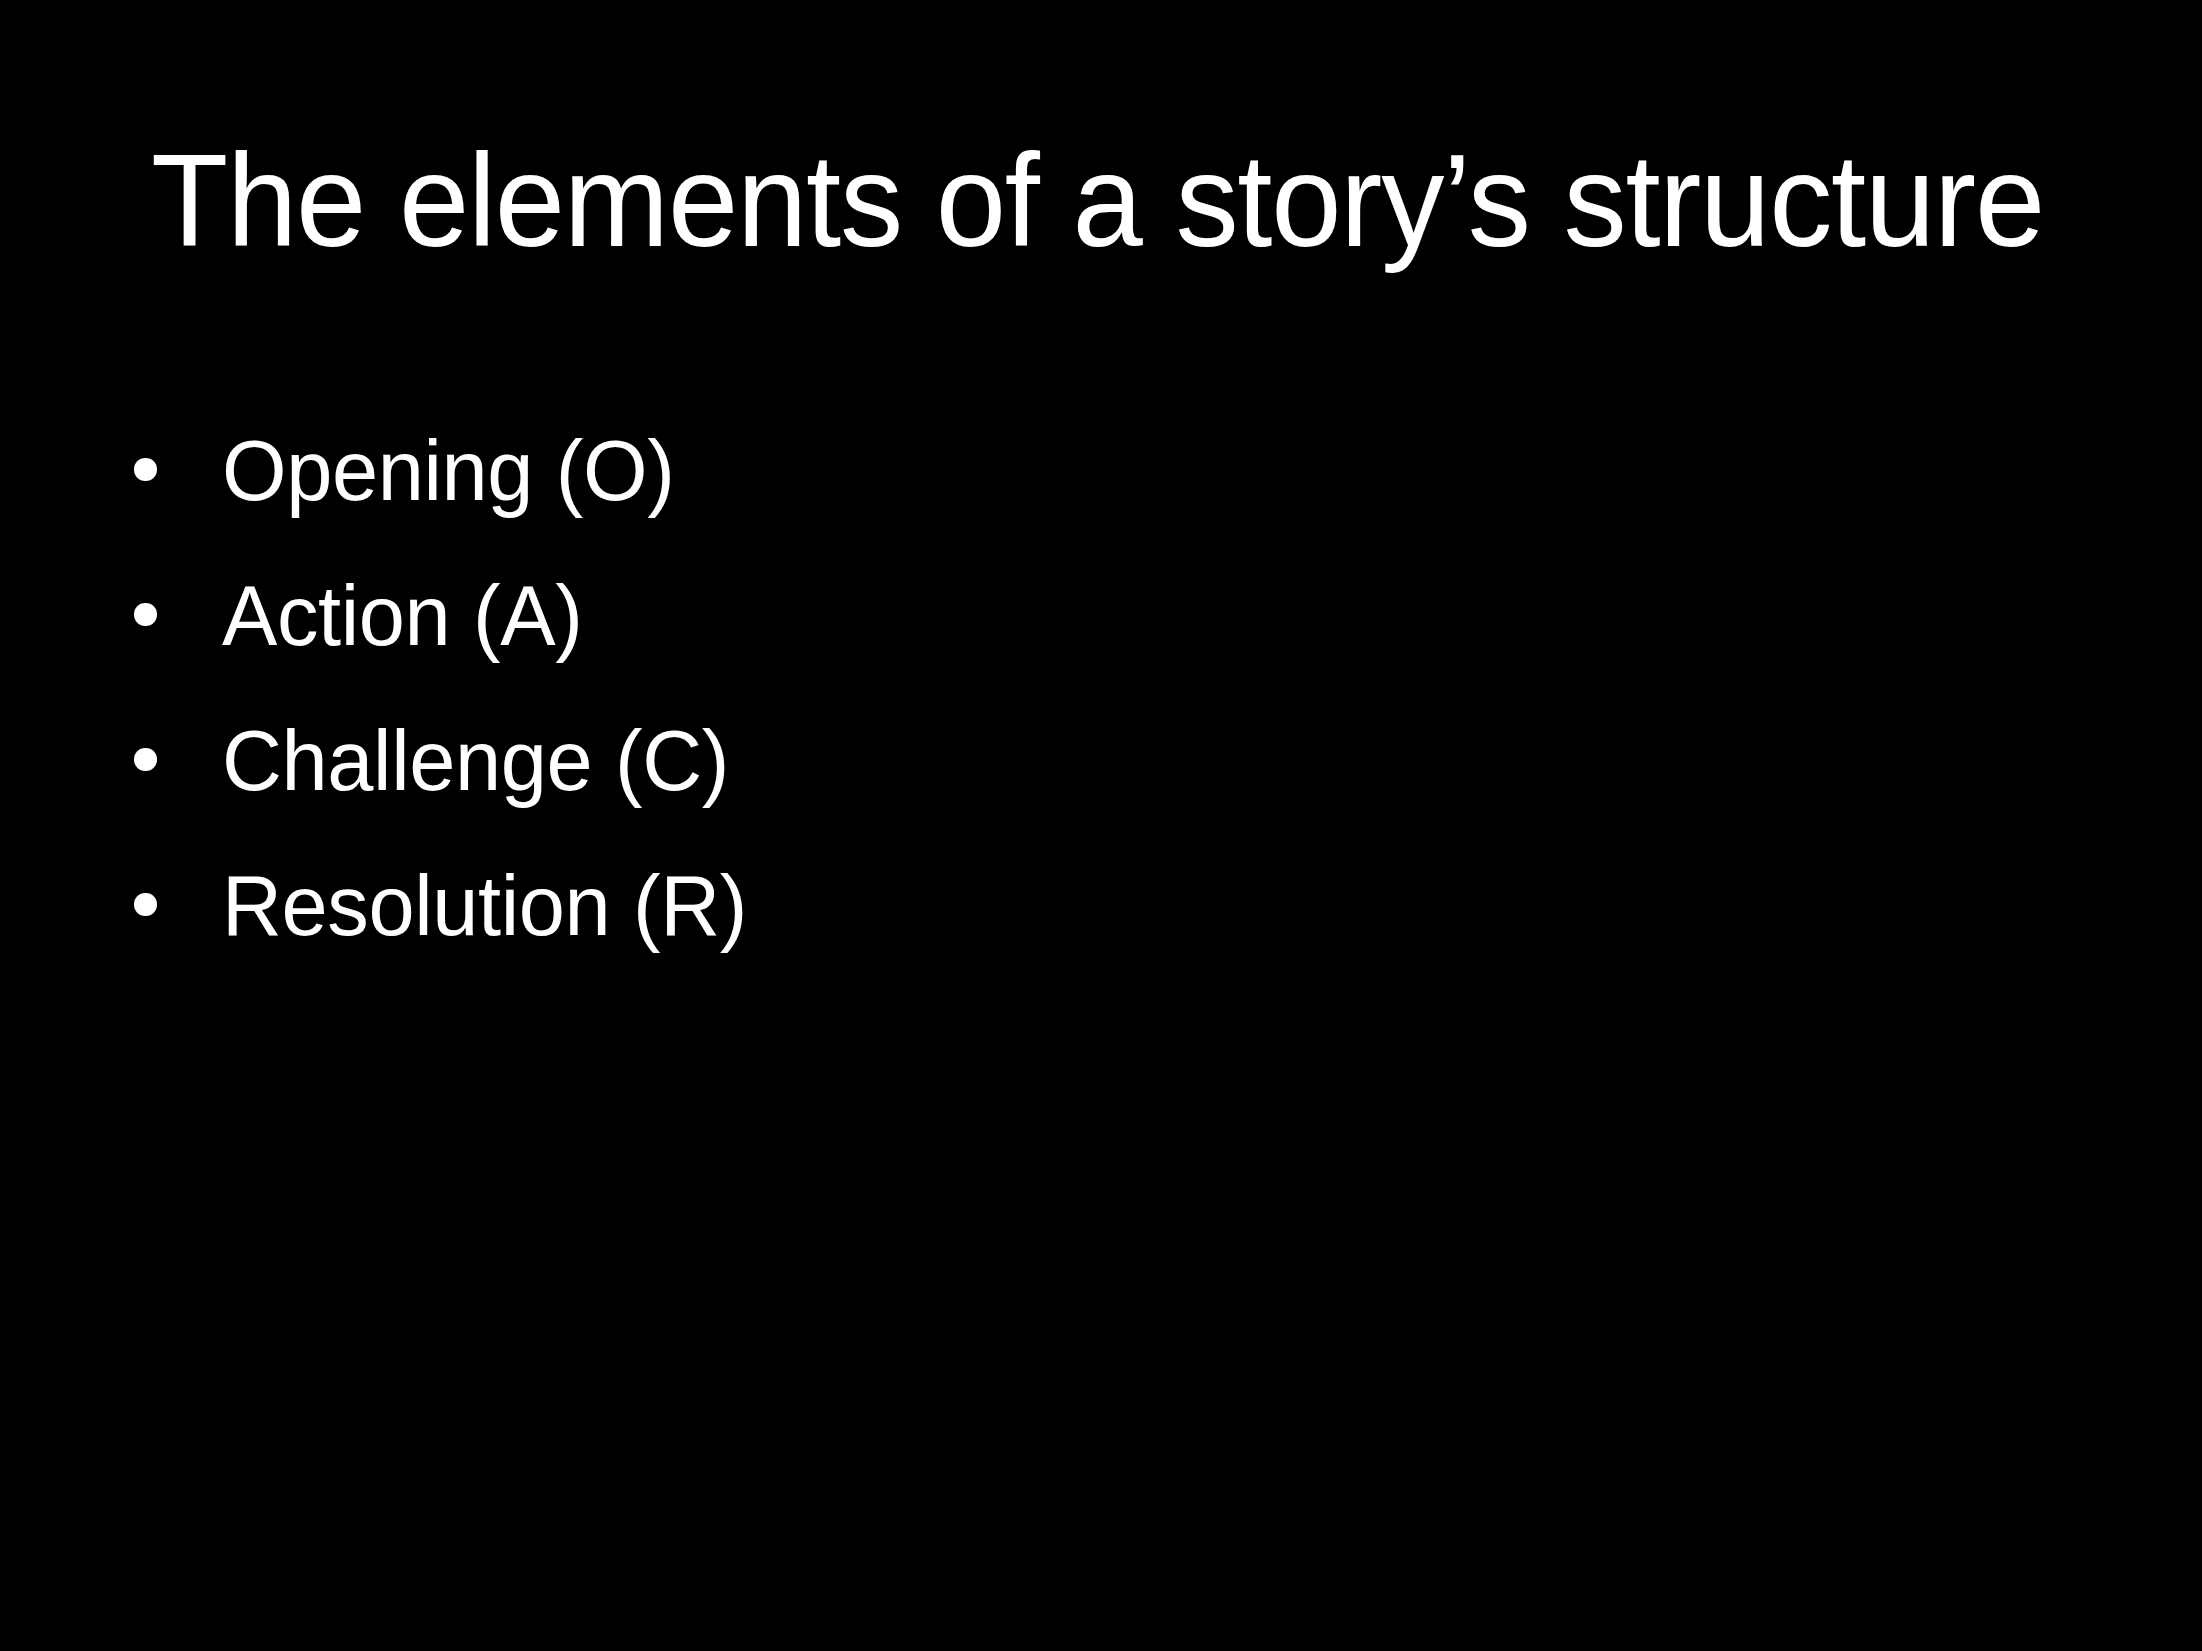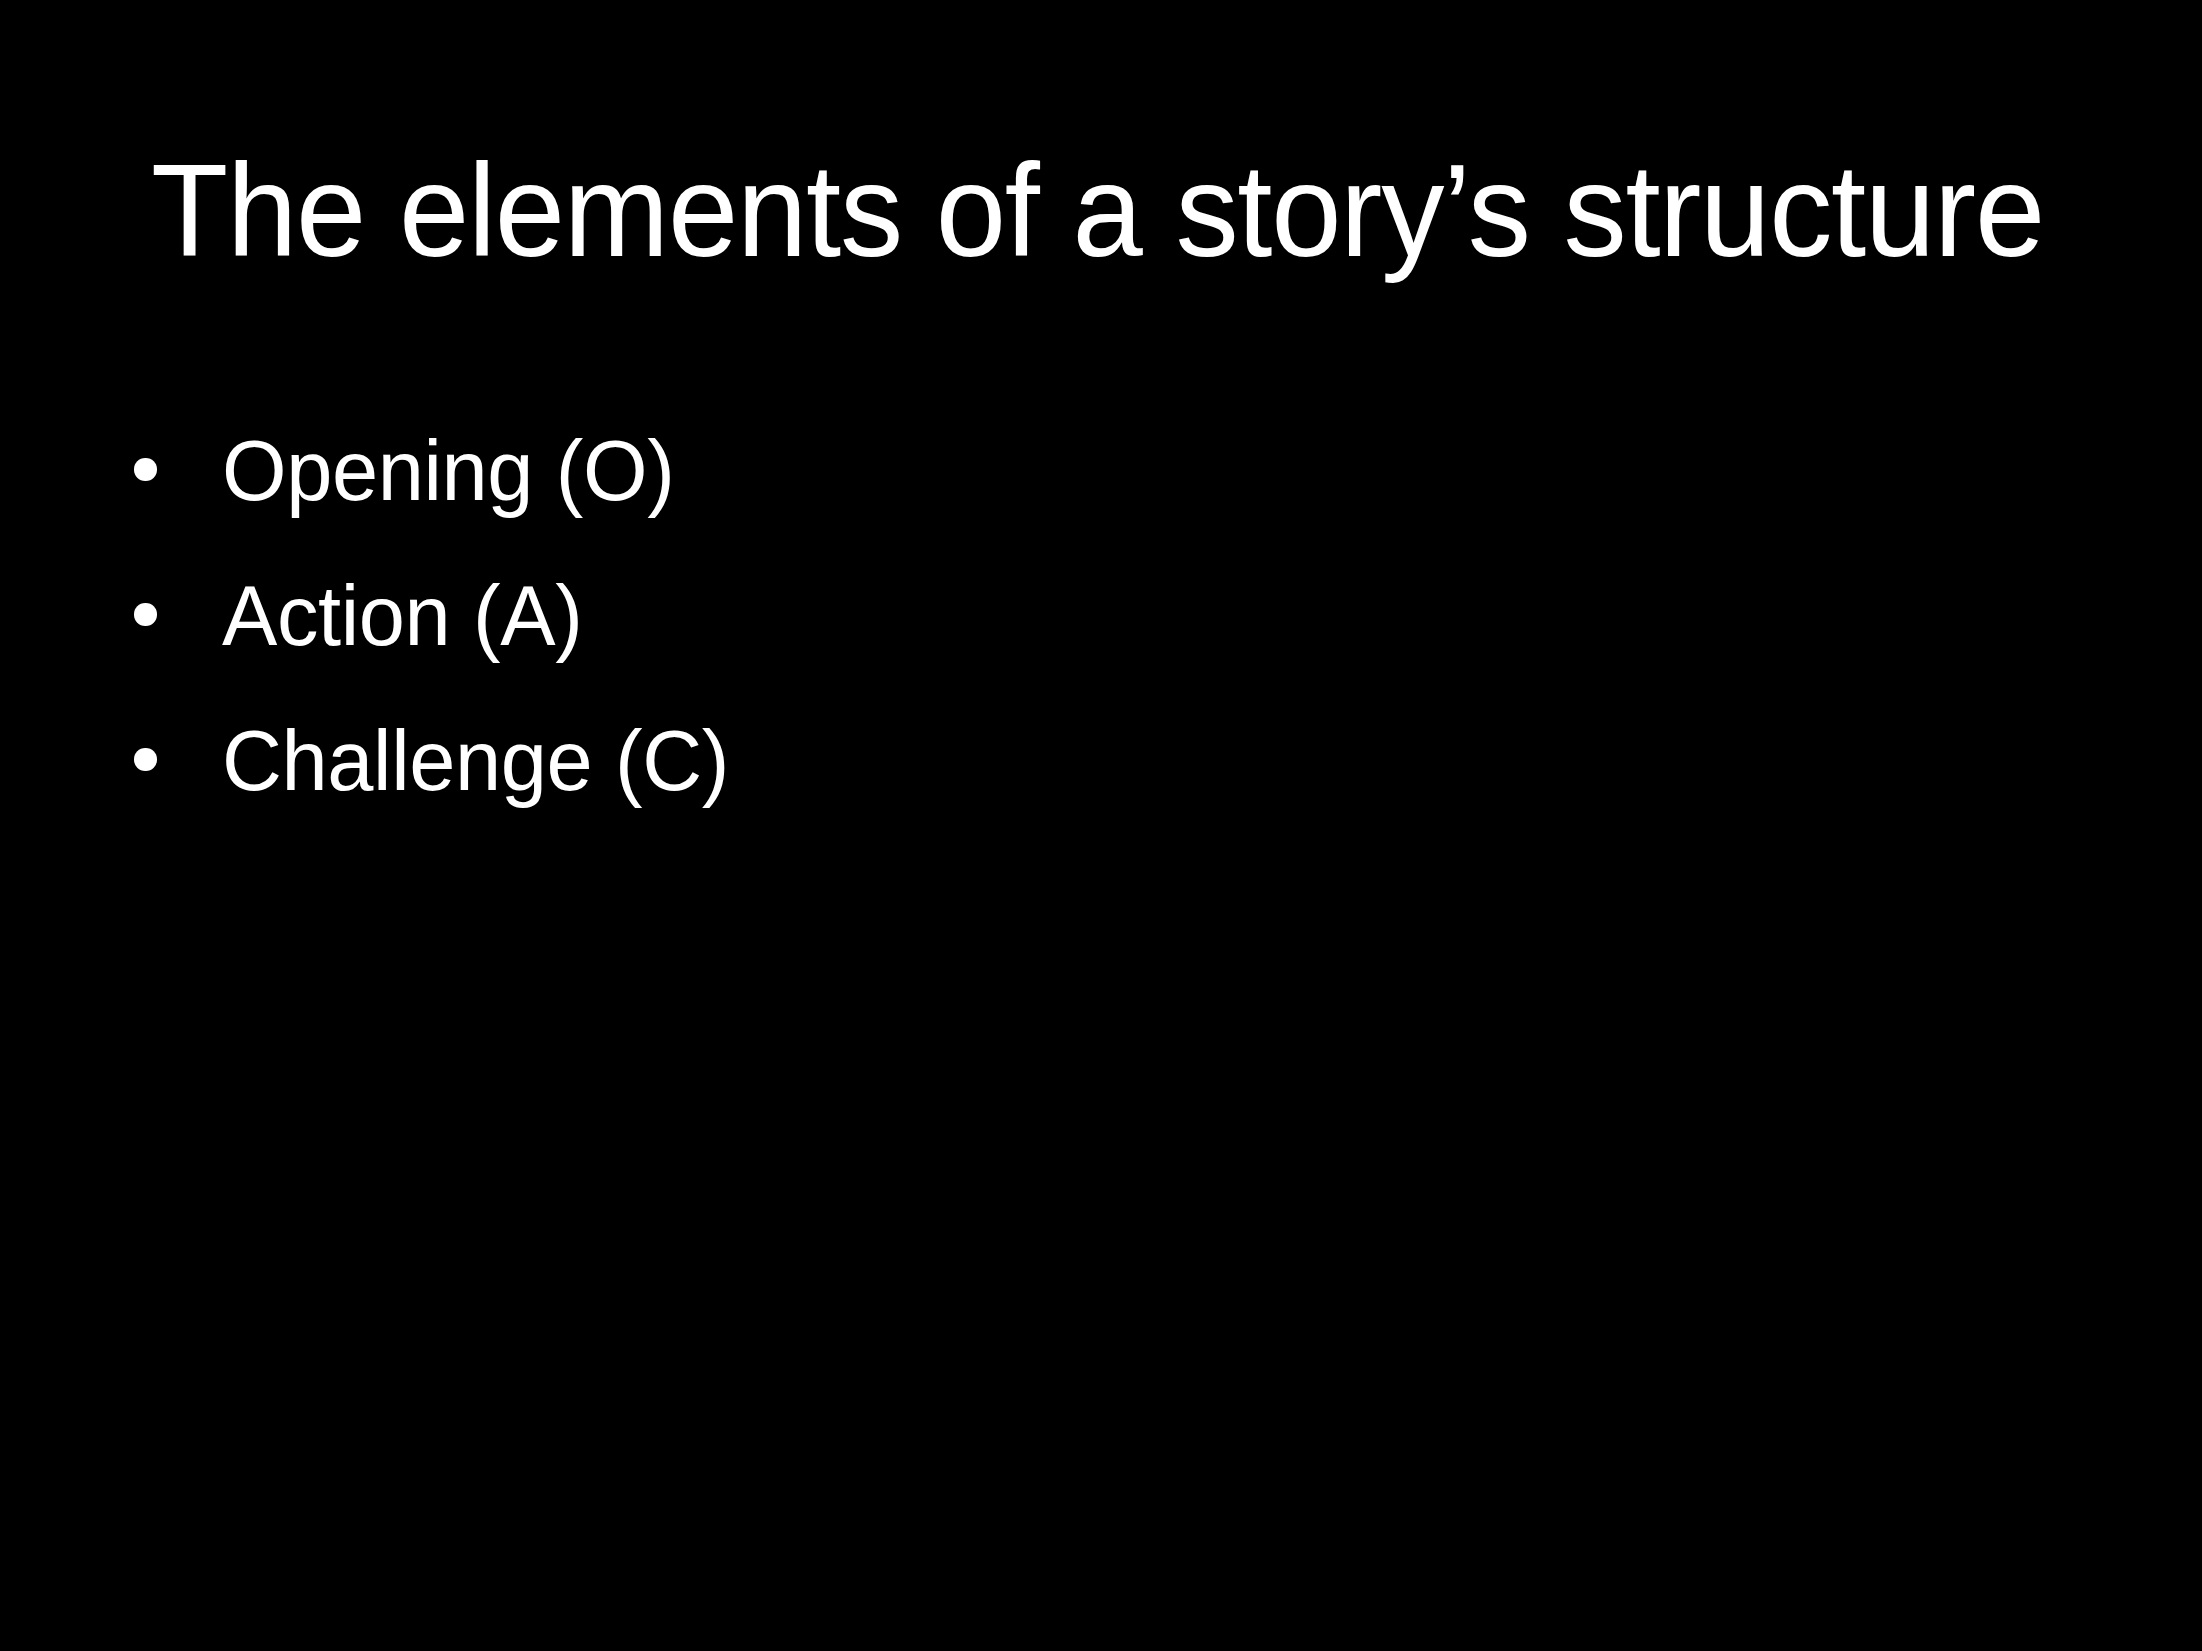--- a/index.html
+++ b/index.html
@@ -17,21 +17,21 @@
     width: 2203px;
     height: 1652px;
     background: #000000;
     overflow: hidden;
   }
 
   
   #title-block {
     position: absolute;
     left: 151px;
-    top: 145px;
+    top: 135px;
     width: 1962px;
     height: 146px;
   }
 
   #slide-title {
     margin: 0;
     font-family: "Liberation Sans", sans-serif;
     font-weight: 400;
     font-size: 131px;
     line-height: 1.0;
@@ -110,18 +110,22 @@
       <li class="bullet-item">
         <span class="bullet-marker"></span>
         <span class="bullet-text">Action (A)</span>
       </li>
 
       <li class="bullet-item">
         <span class="bullet-marker"></span>
         <span class="bullet-text">Challenge (C)</span>
       </li>
 
+      <li class="bullet-item">
+        <span class="bullet-marker"></span>
+        <span class="bullet-text">Resolution (R)</span>
+      </li>
 
     </ul>
   </div>
 
 </div>
 
 
 </body></html>

